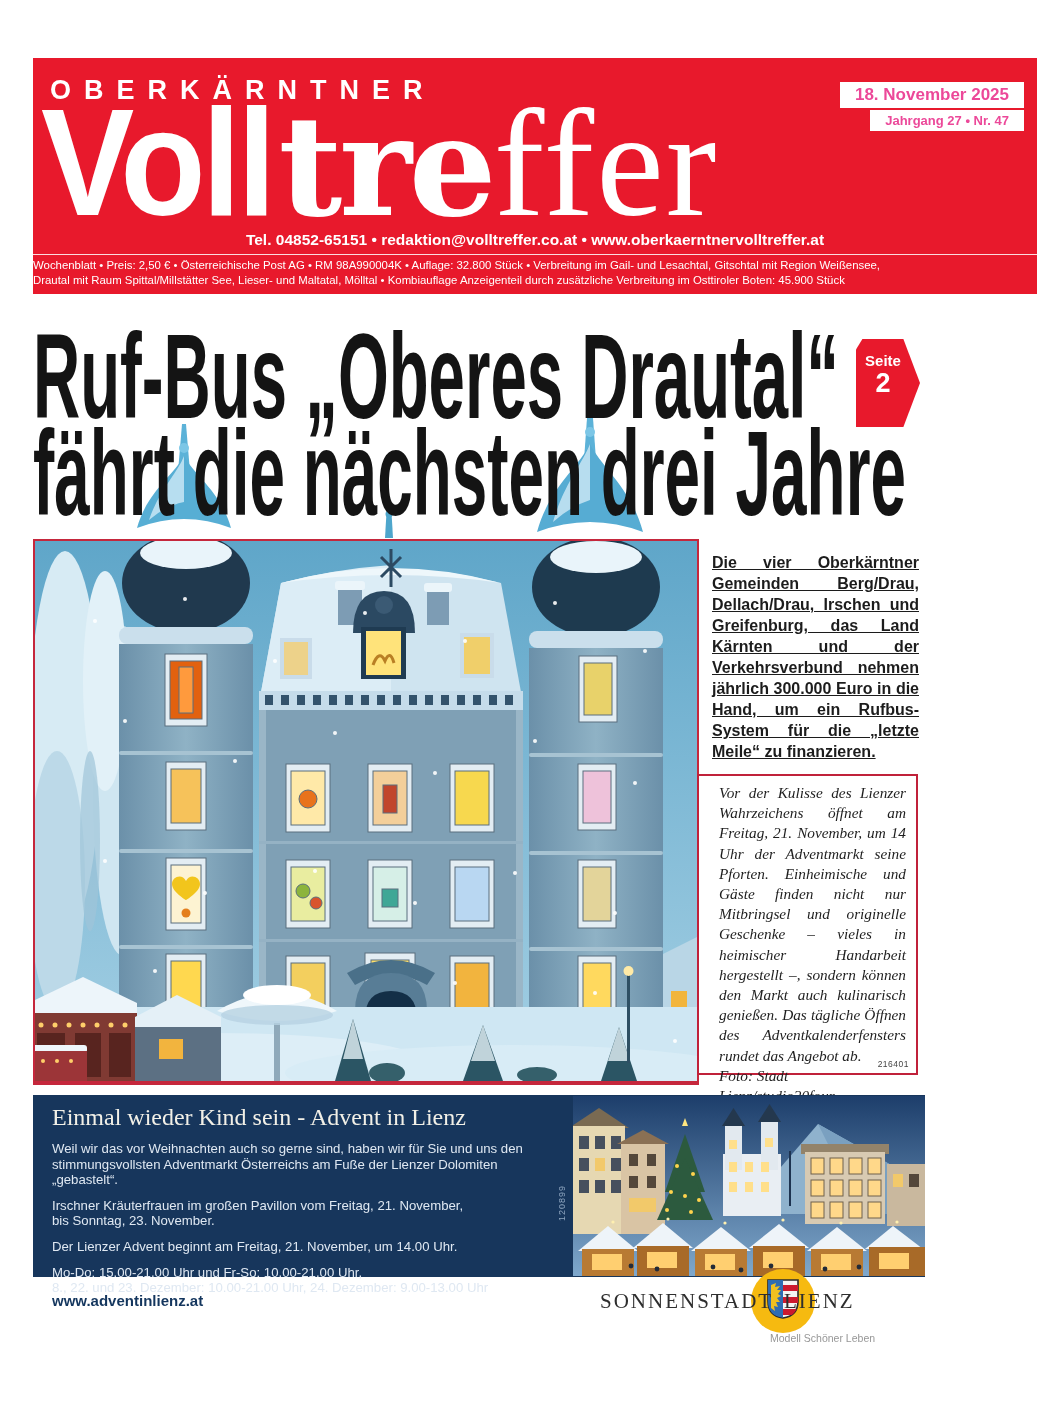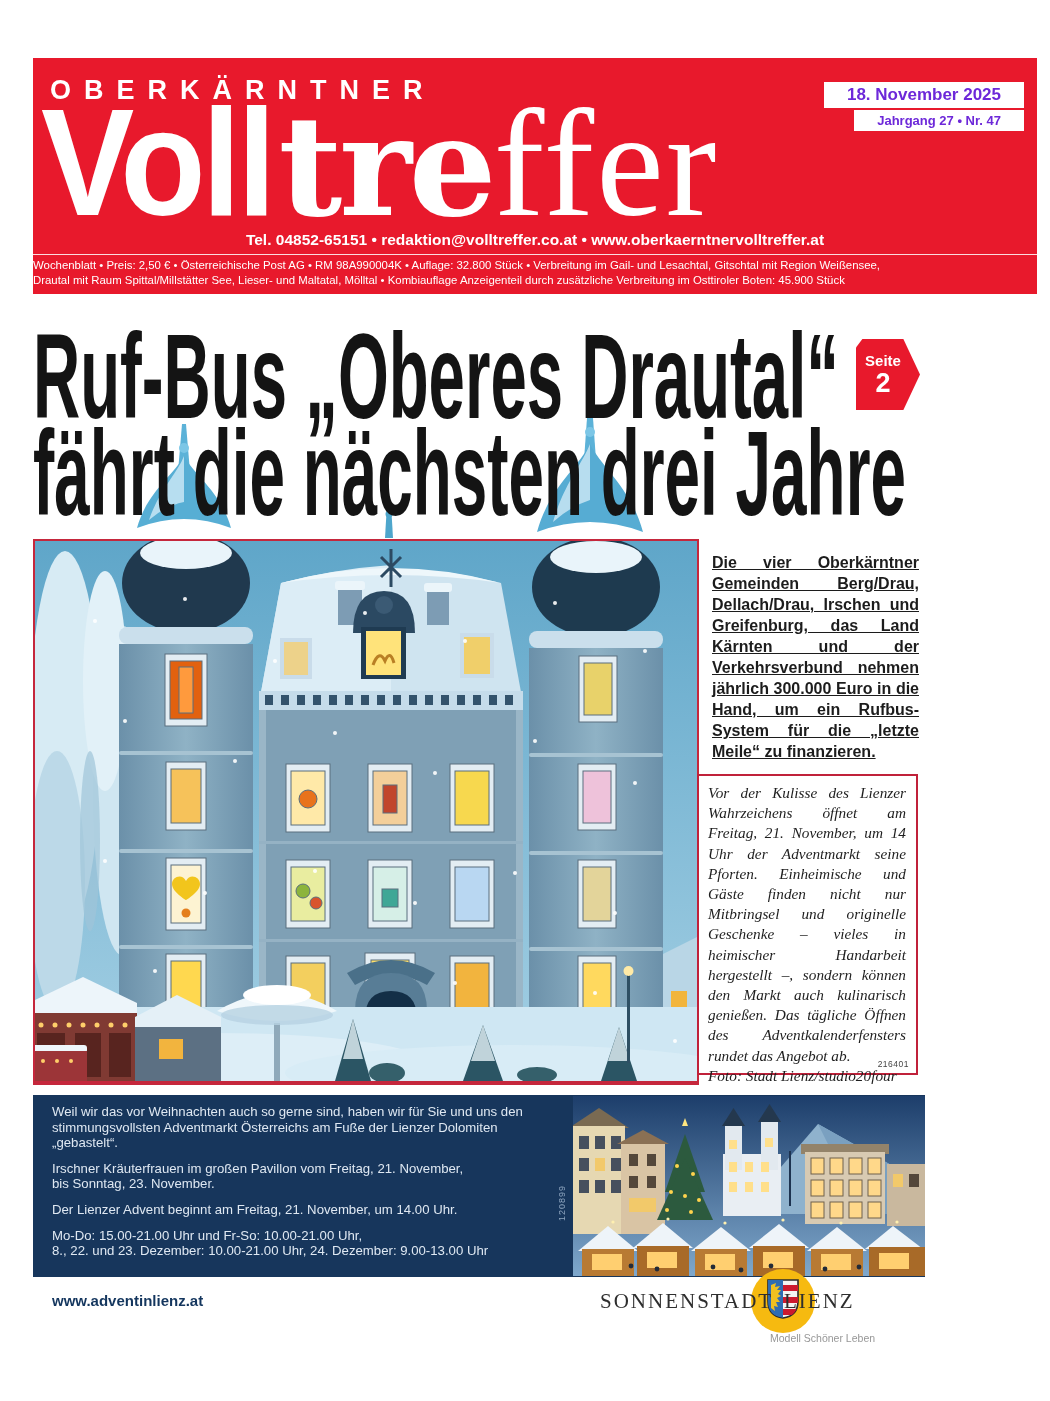--- a/index.html
+++ b/index.html
@@ -9,50 +9,50 @@
   
   .masthead{position:absolute;left:33px;top:58px;width:1004px;height:236px;background:#e8192c;z-index:2;}
   .kicker{position:absolute;left:17px;top:17px;color:#fff;font-weight:bold;font-size:27px;
           letter-spacing:13px;white-space:nowrap;}
   .logo{position:absolute;left:8px;top:28px;display:flex;align-items:baseline;color:#fff;
         white-space:nowrap;line-height:1;}
   .logo .p1{font-family:"Liberation Sans",sans-serif;font-weight:bold;font-size:152px;
             transform:scaleX(.92);transform-origin:left bottom;letter-spacing:-4px;}
   .logo .p2{font-family:"DejaVu Serif",serif;font-weight:bold;font-size:138px;margin-left:-14px;letter-spacing:-3px;}
   .logo .p3{font-family:"Liberation Serif",serif;font-weight:normal;font-size:152px;letter-spacing:2px;}
-  .datebox,.issuebox{position:absolute;right:13px;background:#fff;color:#6d28d9;font-weight:bold;
-          padding:3px 23px;white-space:nowrap;margin-left:20px;}
+  .datebox,.issuebox{position:absolute;right:13px;background:#fff;color:#ec4899;font-weight:bold;
+          padding:3px 15px;white-space:nowrap;margin-left:20px;}
   .datebox{top:24px;font-size:17px;}
   .issuebox{top:52px;font-size:13px;}
   .contact{position:absolute;left:0;right:0;top:173px;text-align:center;color:#fff;
            font-weight:bold;font-size:15.5px;}
   .mh-rule{position:absolute;left:0;right:0;top:196px;height:1px;background:rgba(255,255,255,.85);}
   .imprint{position:absolute;left:0;right:0;top:200px;color:#fff;
            font-size:11.4px;line-height:14.5px;}
 
   
   .headline-svg{position:absolute;left:33px;top:318px;z-index:3;}
   .headline-svg text{font-family:"Liberation Sans",sans-serif;font-weight:bold;fill:#141414;}
-  .badge{position:absolute;left:856px;top:339px;width:64px;height:71px;background:#e8192c;z-index:3;
+  .badge{position:absolute;left:856px;top:339px;width:64px;height:88px;background:#e8192c;z-index:3;
          clip-path:polygon(0 12%,10% 0,74% 0,100% 50%,74% 100%,0 100%);
          color:#fff;text-align:center;font-weight:bold;}
   .badge .b1{font-size:15px;margin-top:13px;margin-right:10px;}
   .badge .b2{font-size:27px;line-height:1.1;margin-right:10px;}
 
   
   .spires{position:absolute;left:33px;top:398px;z-index:1;}
   .photo{position:absolute;left:33px;top:539px;width:662px;height:540px;z-index:2;
          border:2px solid #c5273c;border-bottom-width:4px;box-sizing:content-box;background:#5fa6c9;}
   .photo svg{display:block;}
 
   
   .lead{position:absolute;left:712px;top:536px;width:207px;font-size:16px;line-height:21px;
         font-weight:bold;color:#1c1c1c;text-align:justify;z-index:2;text-decoration:underline;}
   .caption-box{position:absolute;left:697px;top:774px;width:221px;height:301px;border:2px solid #c0213a;
-        box-sizing:border-box;padding:7px 10px 4px 9px;z-index:2;}
+        box-sizing:border-box;padding:7px 10px 4px 20px;z-index:2;}
   .caption-text,.caption-credit{font-family:"Liberation Serif",serif;font-style:italic;
         font-size:15.3px;line-height:20.2px;color:#1e1e1e;}
   .caption-text{text-align:justify;}
   .caption-code{position:absolute;right:7px;bottom:4px;font-size:8.5px;color:#444;letter-spacing:.5px;}
 
   
   .ad{position:absolute;left:33px;top:1095px;width:892px;height:182px;background:#17365c;z-index:2;}
   .ad-text{position:absolute;left:19px;top:9px;width:508px;color:#e6edf6;}
   .ad-title{font-family:"Liberation Serif",serif;font-size:24px;color:#f2f0e7;margin:0 0 10px 0;font-weight:normal;}
   .ad-p{font-size:13.2px;line-height:15.6px;margin:0 0 10px 0;color:#dfe8f2;}
@@ -352,20 +352,21 @@
   <p class="lead">Die vier Oberkärntner Gemeinden Berg/Drau, Dellach/Drau, Irschen und Greifenburg, das Land Kärnten und der Verkehrsverbund nehmen jährlich 300.000 Euro in die Hand, um ein Rufbus-System für die „letzte Meile“ zu finanzieren.</p>
 
   <aside class="caption-box">
     <div class="caption-text">Vor der Kulisse des Lienzer Wahrzeichens öffnet am Freitag, 21. November, um 14 Uhr der Adventmarkt seine Pforten. Einheimische und Gäste finden nicht nur Mitbringsel und originelle Geschenke – vieles in heimischer Handarbeit hergestellt –, sondern können den Markt auch kulinarisch genießen. Das tägliche Öffnen des Adventkalenderfensters rundet das Angebot ab.</div>
     <div class="caption-credit">Foto: Stadt Lienz/studio20four</div>
     <div class="caption-code">216401</div>
   </aside>
 
   <section class="ad">
     <div class="ad-text">
+      <h2 class="ad-title">Einmal wieder Kind sein - Advent in Lienz</h2>
       <p class="ad-p">
         <span>Weil wir das vor Weihnachten auch so gerne sind, haben wir für Sie und uns den</span><br>
         <span>stimmungsvollsten Adventmarkt Österreichs am Fuße der Lienzer Dolomiten „gebastelt“.</span>
       </p>
       <p class="ad-p">
         <span>Irschner Kräuterfrauen im großen Pavillon vom Freitag, 21. November,</span><br>
         <span>bis Sonntag, 23. November.</span>
       </p>
       <p class="ad-p">Der Lienzer Advent beginnt am Freitag, 21. November, um 14.00 Uhr.</p>
       <p class="ad-p">

